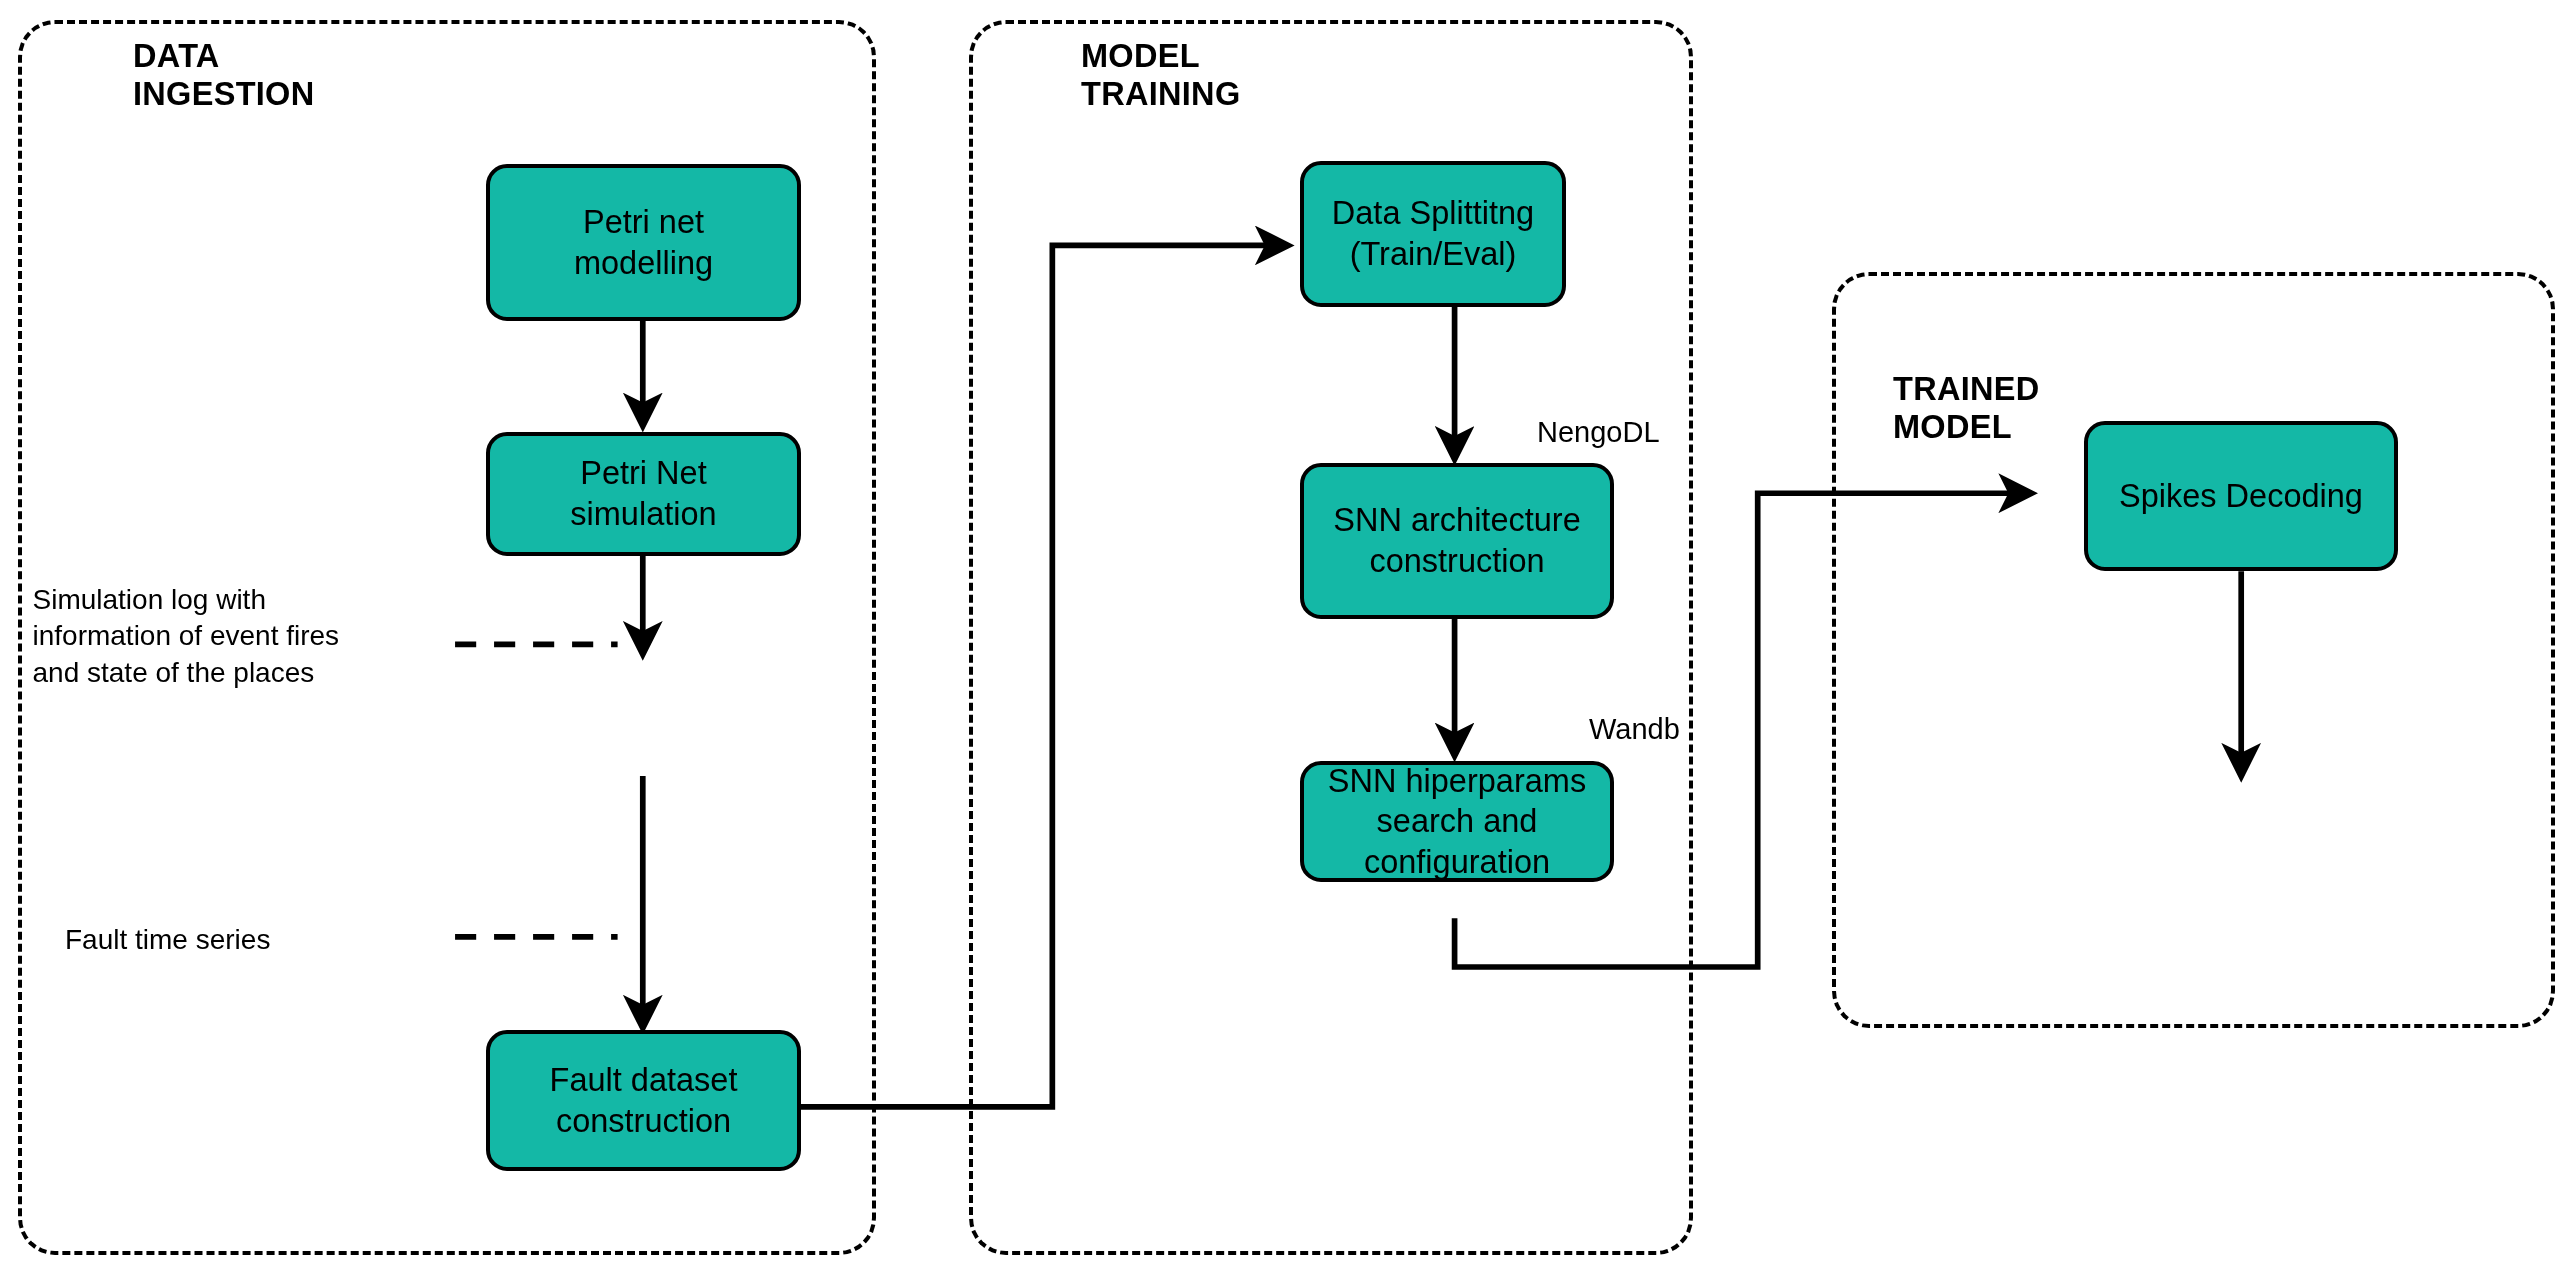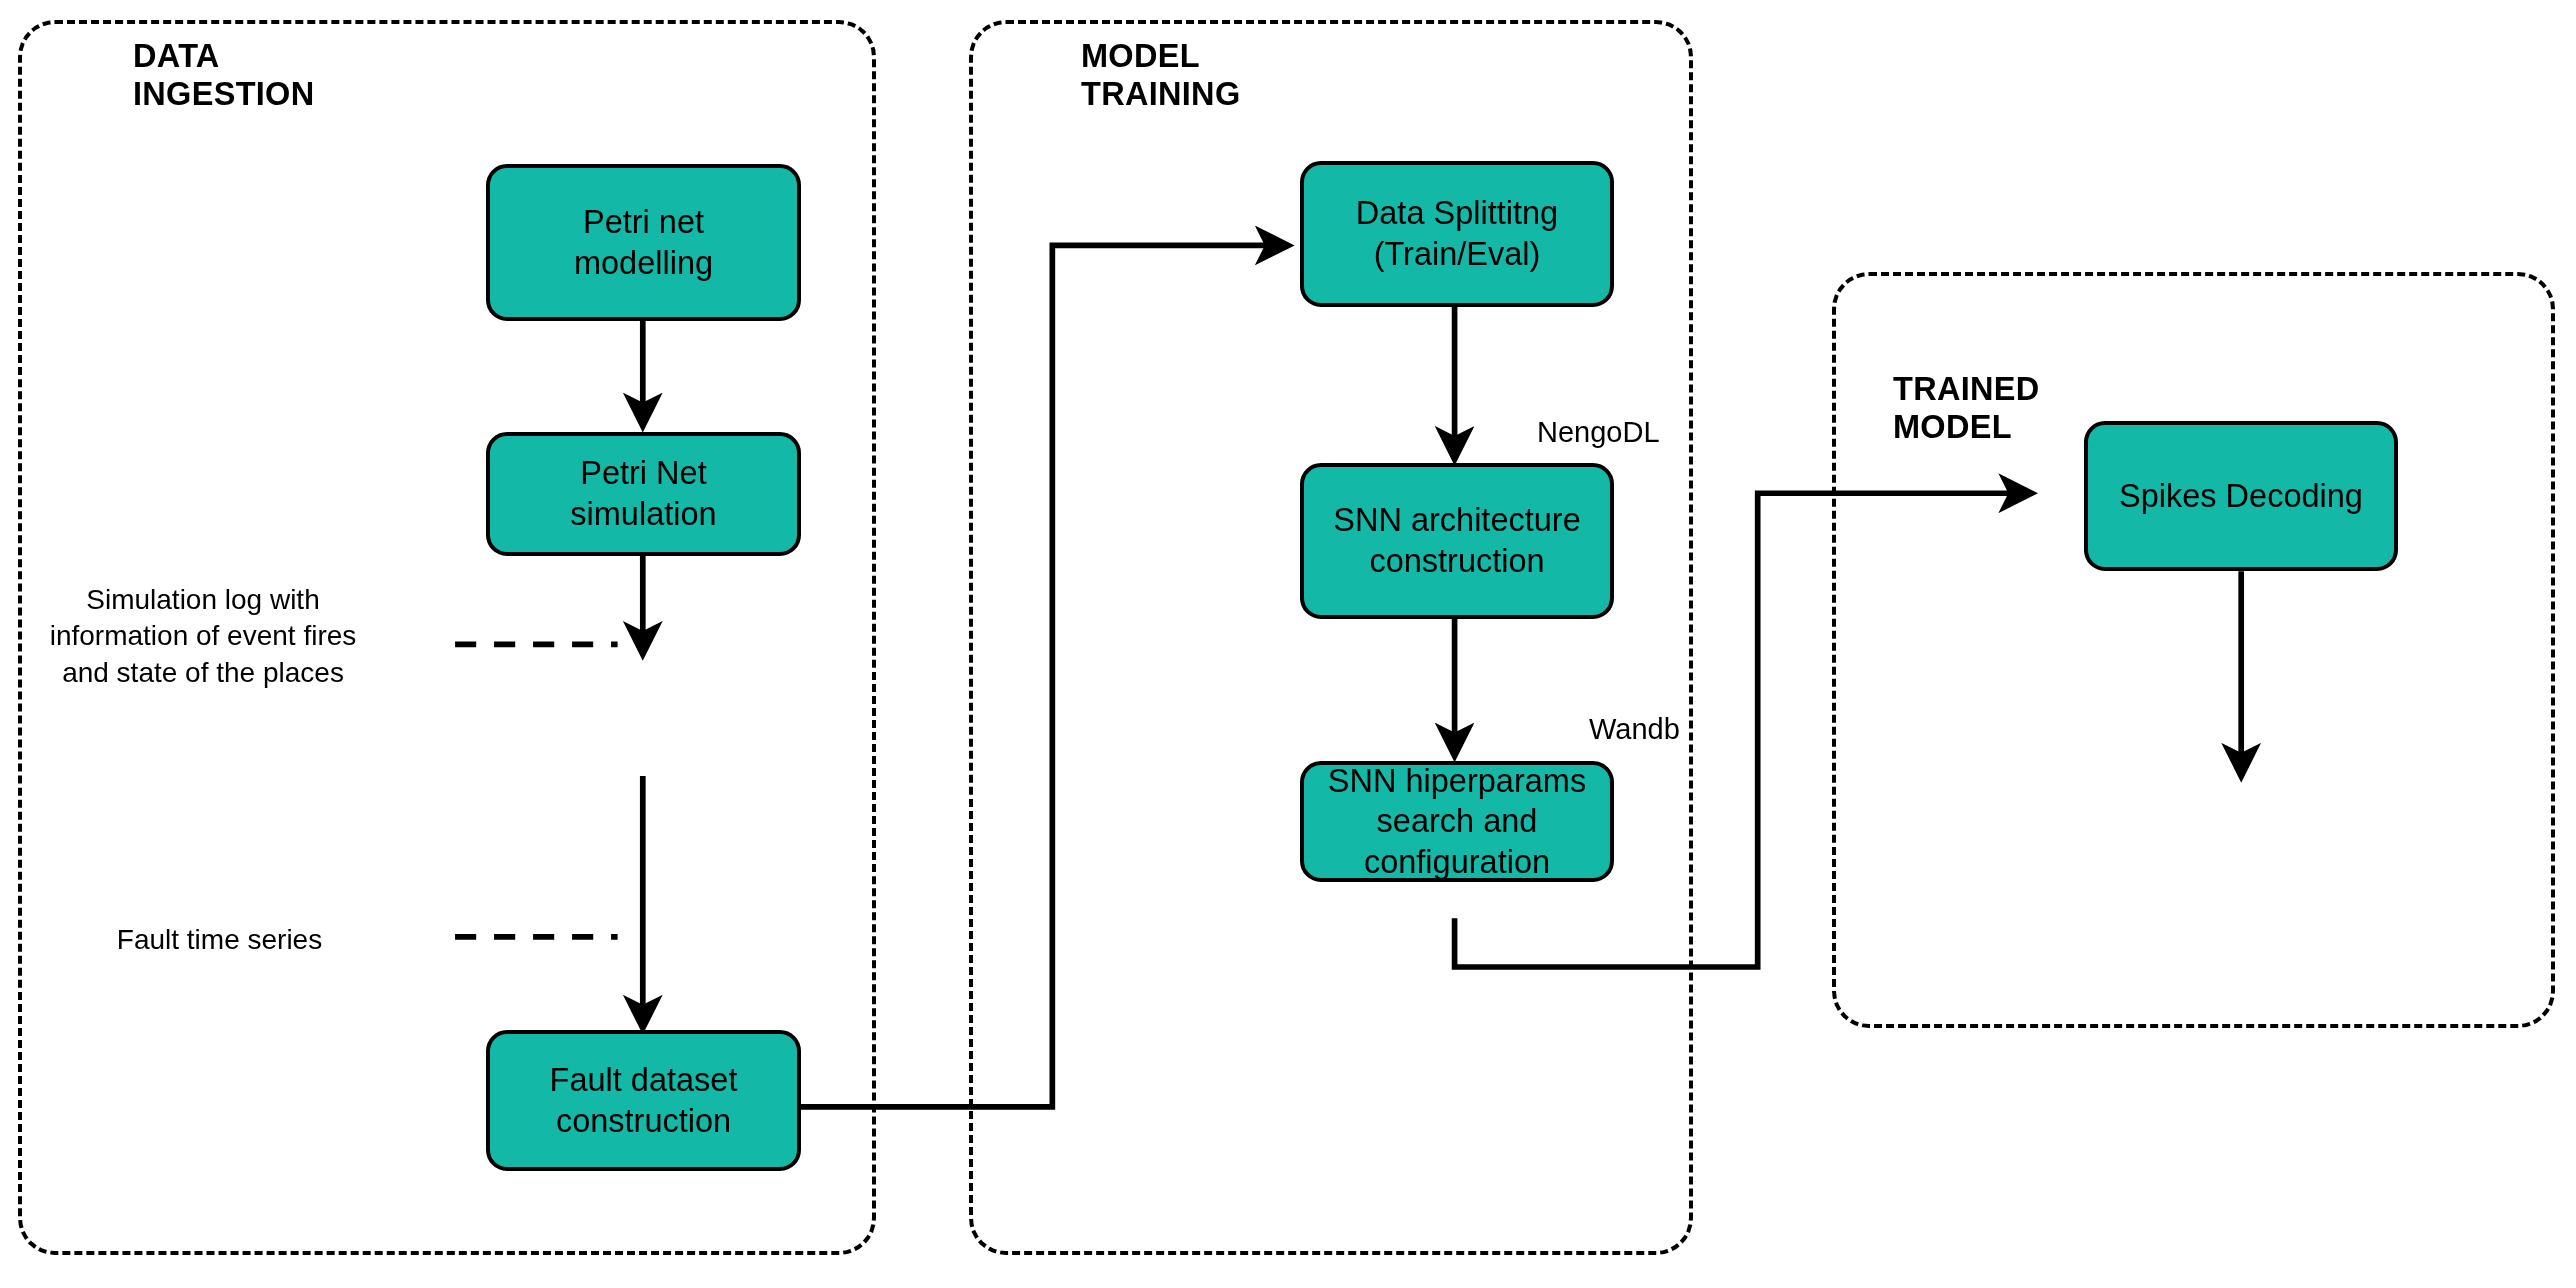--- a/index.html
+++ b/index.html
@@ -54,21 +54,20 @@
     font-size:32.5px;
     line-height:1.25;
     white-space:pre-line;
     padding:3.3px 8.1px;
   }
   
   .note{
     position:absolute;
     font-size:28px;
     line-height:1.30;
-    text-align:center;
     white-space:pre-line;
   }
   
   .tool-label{
     position:absolute;
     font-weight:normal;
     font-size:29px;
     line-height:1.15;
     white-space:nowrap;
     margin-left:21px;
@@ -135,21 +134,21 @@
 
   <div class="node" style="left:486px; top:1030px; width:315px; height:141px;">Fault dataset
 construction</div>
 
   <div class="note" style="left:32.5px; top:582px; width:341px;">Simulation log with
 information of event fires
 and state of the places</div>
 
   <div class="note" style="left:65px; top:922px; width:309px;">Fault time series</div>
 
-  <div class="node" style="left:1300px; top:161px; width:314px; height:146px;">Data Splittitng
+  <div class="node" style="left:1300px; top:161px; width:266px; height:146px;">Data Splittitng
 (Train/Eval)</div>
 
   <div class="node" style="left:1300px; top:463px; width:314px; height:156px;">SNN architecture
 construction</div>
 
   <div class="node" style="left:1300px; top:761px; width:314px; height:121px;">SNN hiperparams
 search and
 configuration</div>
 
   <div class="tool-label" style="left:1516px; top:416px;">NengoDL</div>

